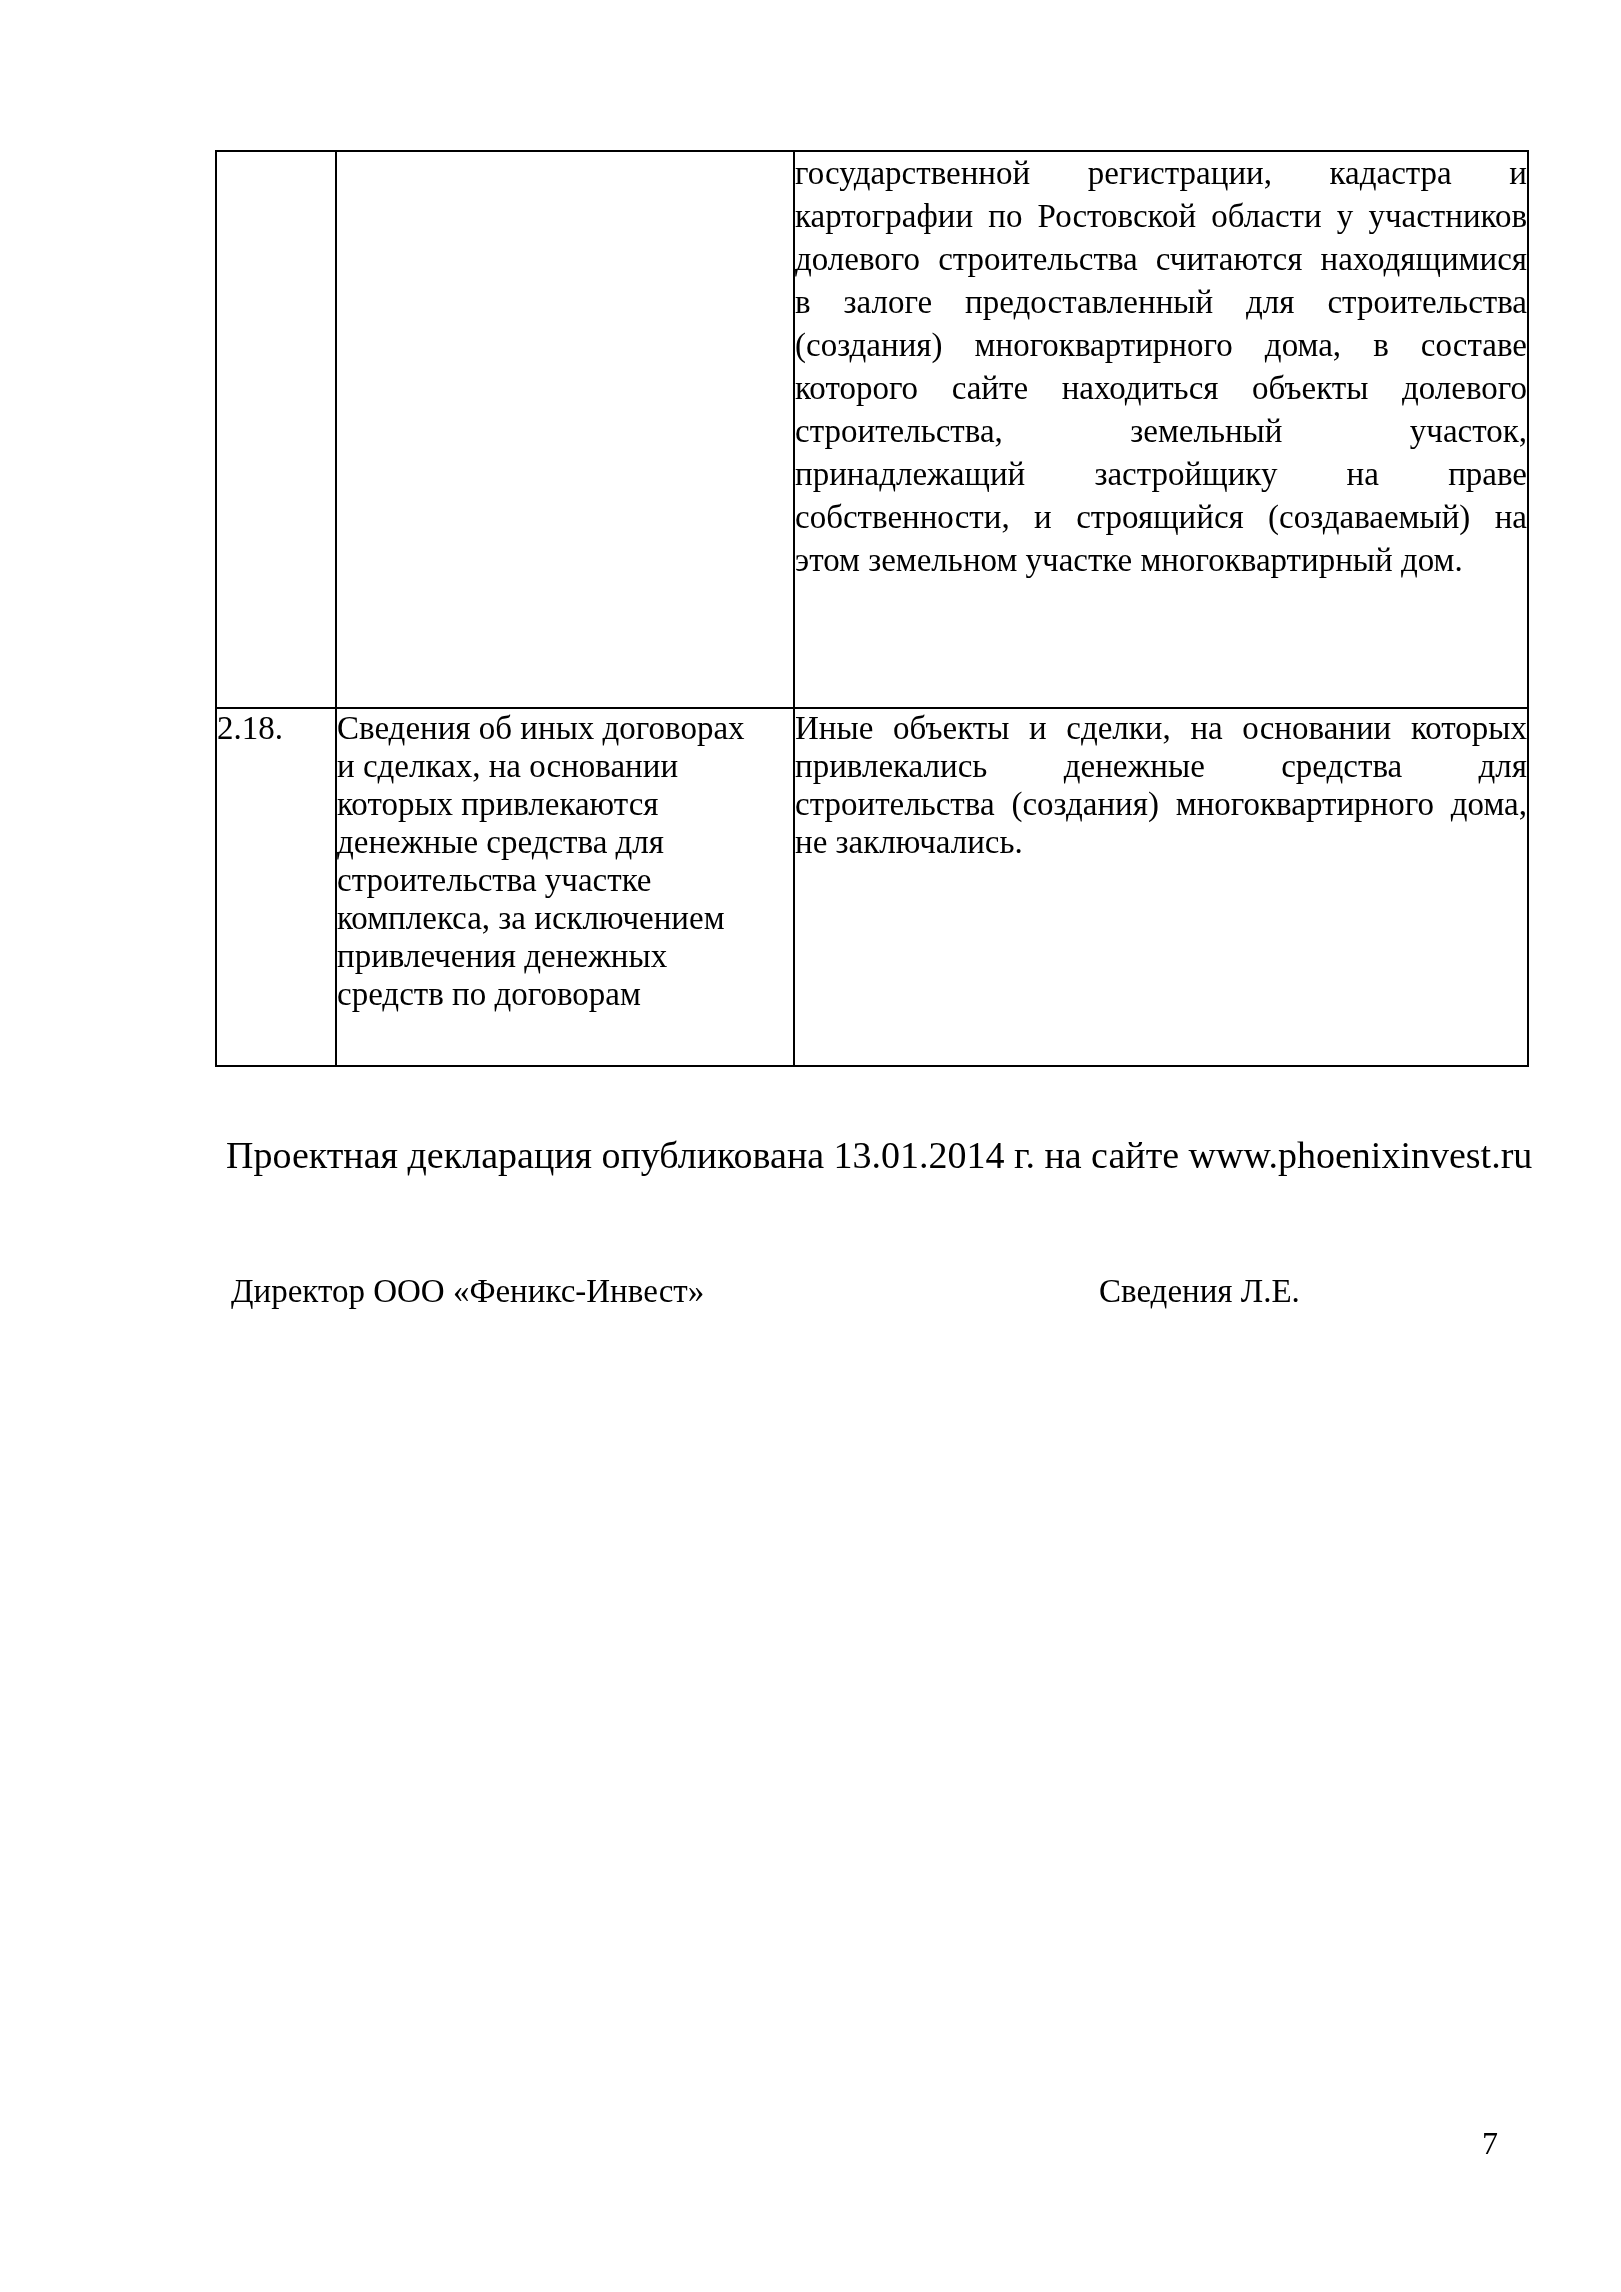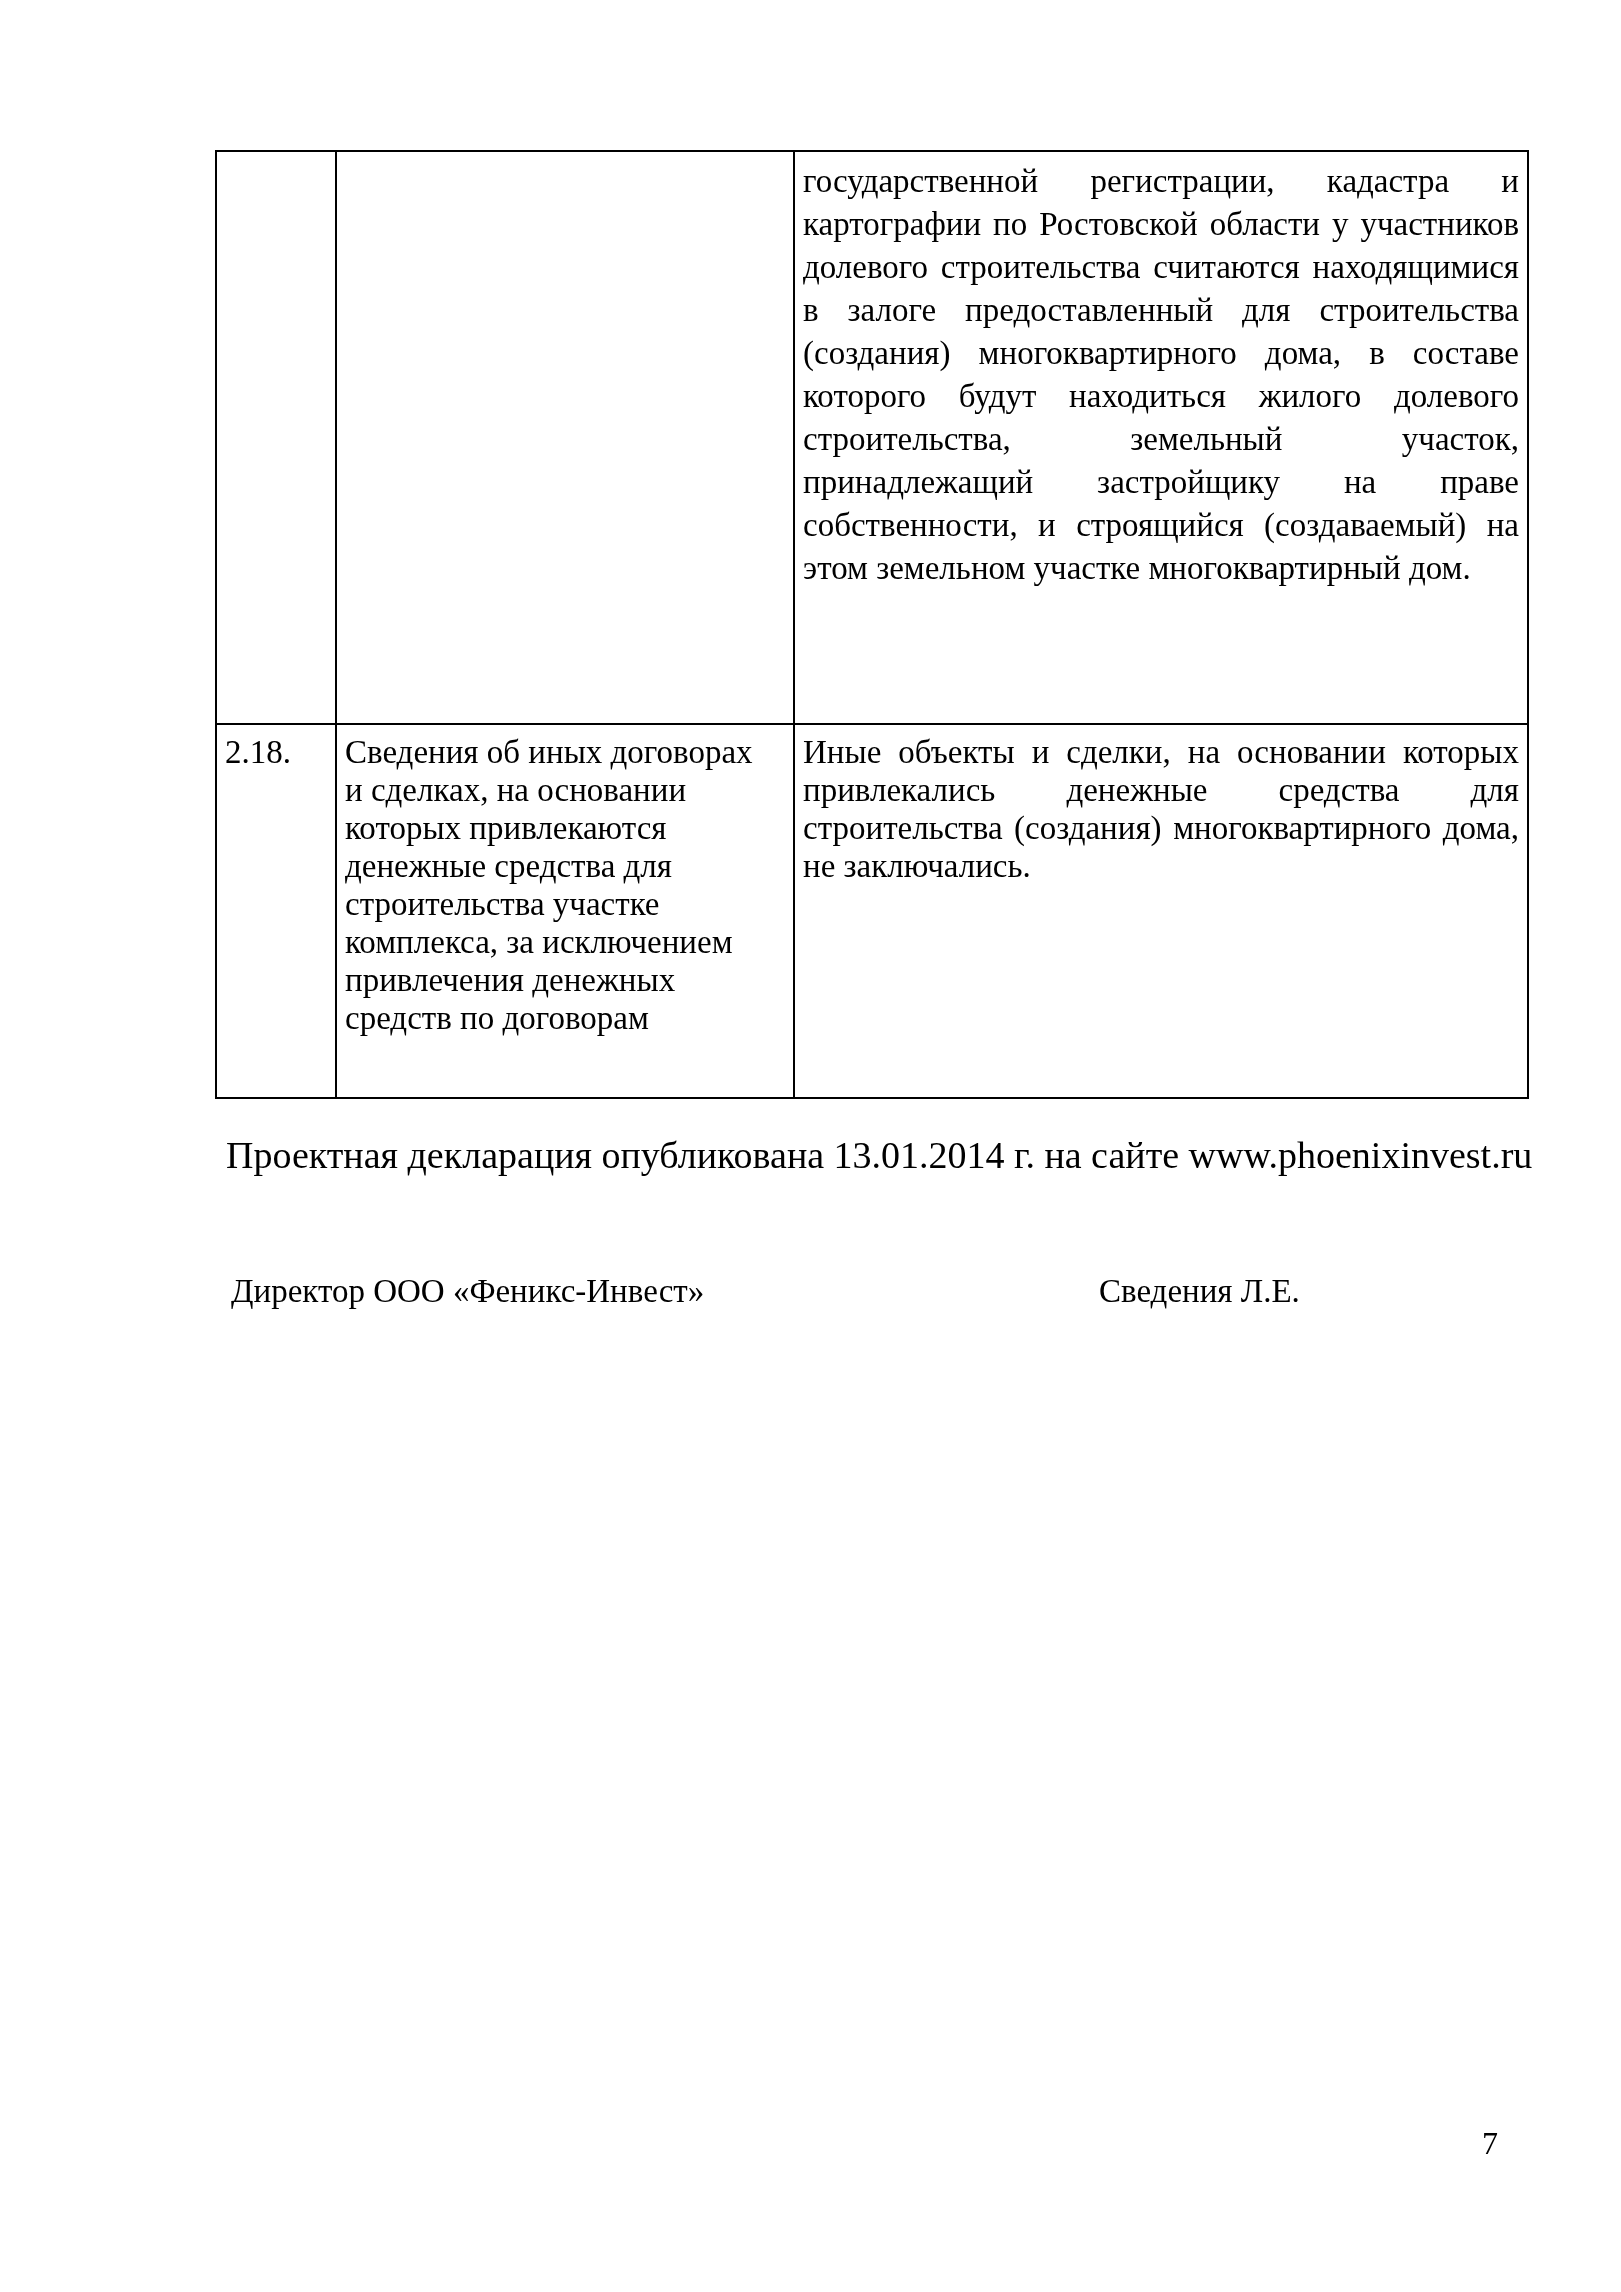--- a/index.html
+++ b/index.html
@@ -23,21 +23,21 @@
     left: 215px;
     top: 150px;
     width: 1311px;
     border-collapse: collapse;
     table-layout: fixed;
   }
   table.doc-table td {
     border: 2.9px solid #000000;
     vertical-align: top;
     font-size: 33px;
-    padding: 8px;
+    padding: 0;
     margin-left: 27px;
   }
   col.c1 { width: 120px; }
   col.c2 { width: 458px; }
   col.c3 { width: 734px; }
 
   tr.row-cont td { height: 555px; }
   tr.row-218  td { height: 356px; }
 
   td.cell-num {
@@ -119,21 +119,21 @@
     <tbody>
         <tr class="row-cont">
       <td class="cell-num"></td>
       <td class="cell-label"></td>
       <td class="cell-value">
             <div class="jline">государственной регистрации, кадастра и</div>
             <div class="jline">картографии по Ростовской области у участников</div>
             <div class="jline">долевого строительства считаются находящимися</div>
             <div class="jline">в залоге предоставленный для строительства</div>
             <div class="jline">(создания) многоквартирного дома, в составе</div>
-            <div class="jline">которого будут находиться жилого долевого</div>
+            <div class="jline">которого сайте находиться объекты долевого</div>
             <div class="jline">строительства, земельный участок,</div>
             <div class="jline">принадлежащий застройщику на праве</div>
             <div class="jline">собственности, и строящийся (создаваемый) на</div>
             <div class="jline">этом земельном участке многоквартирный дом.</div>
           </td>
     </tr>
     <tr class="row-218">
       <td class="cell-num">2.18.</td>
       <td class="cell-label">
             <div class="jline">Сведения об иных договорах</div>

